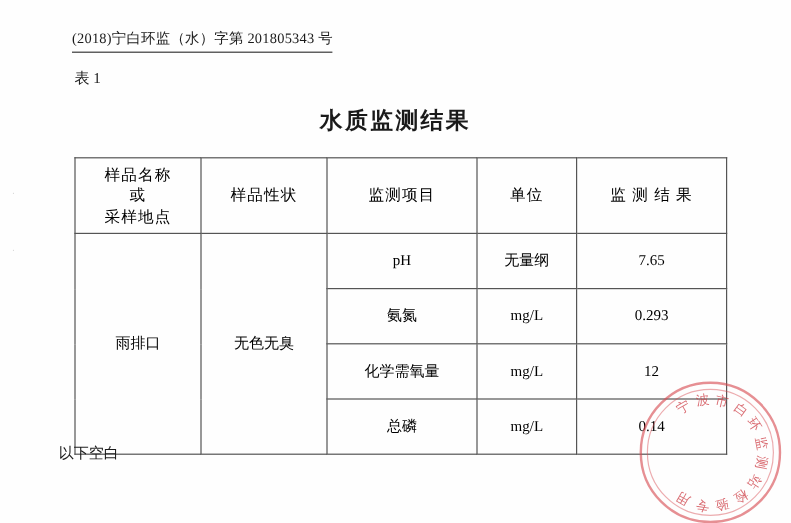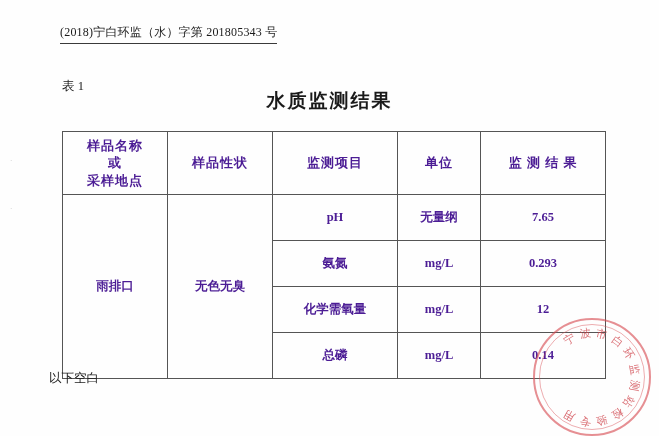--- a/index.html
+++ b/index.html
@@ -44,21 +44,21 @@
     white-space: nowrap;
   }
   .header-right {
     white-space: nowrap;
     padding-bottom: 2px;
   }
 
   .table-label {
     position: absolute;
     left: 62px;
-    top: 78px;
+    top: 57px;
     font-size: 12.5px;
   }
 
   .doc-title {
     position: absolute;
     left: 0;
     top: 88px;
     width: 659px;
     text-align: center;
     font-size: 19px;
@@ -74,23 +74,23 @@
     top: 131px;
     width: 538px;
     border-collapse: collapse;
     table-layout: fixed;
   }
   table.data td, table.data th {
     border: 1px solid #555;
     text-align: center;
     vertical-align: middle;
     font-size: 12.5px;
-    font-weight: bold;
+    font-weight: normal;
     padding: 0;
-    color: #4c1d95;
+    color: #000000;
   }
   table.data thead td {
     height: 62px;
     font-size: 13px;
     letter-spacing: 1px;
   }
   table.data tbody td {
     height: 45px;
   }
   .hdr-multi {

